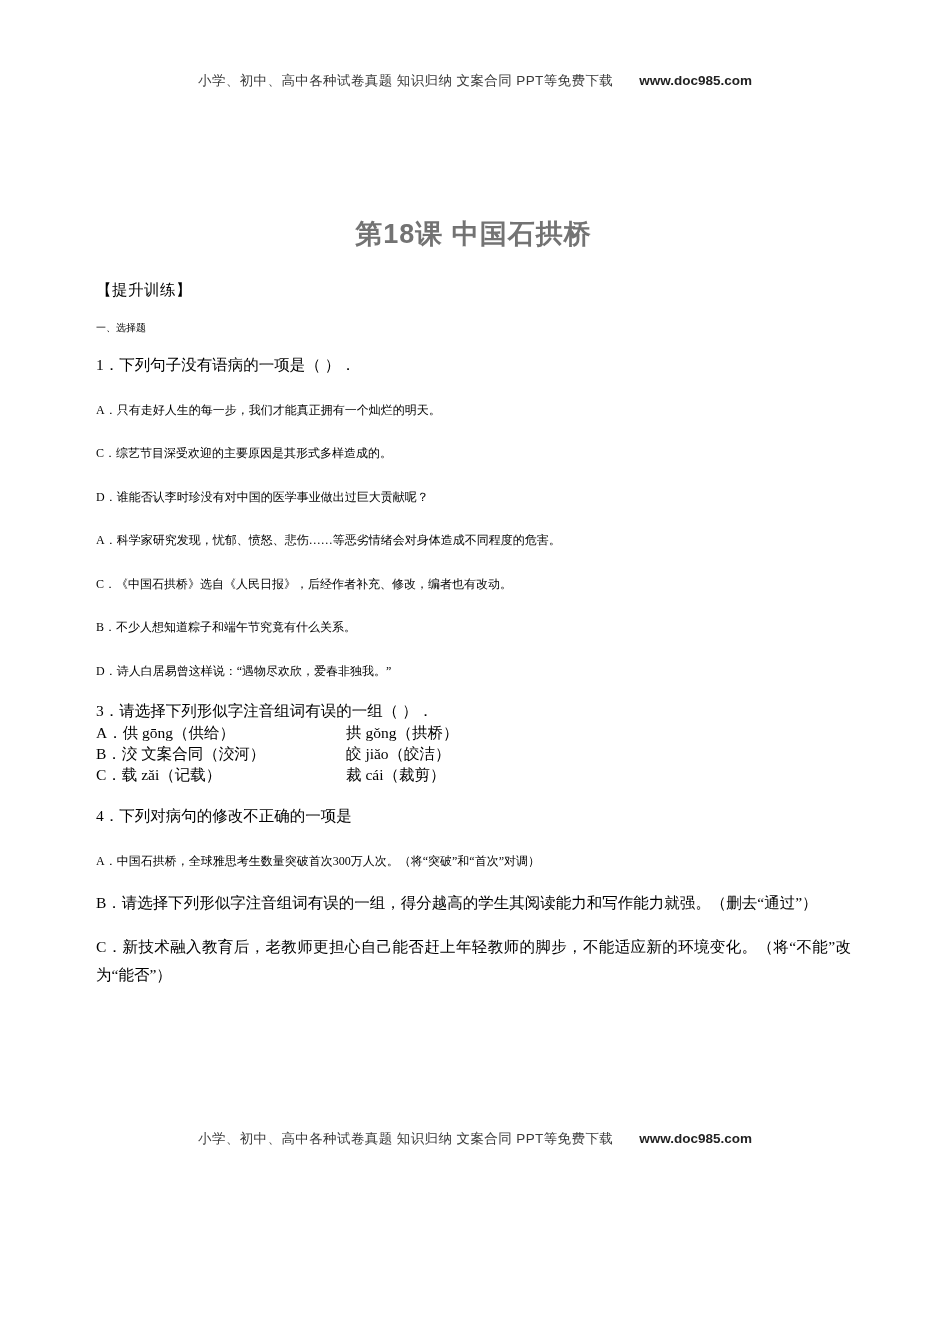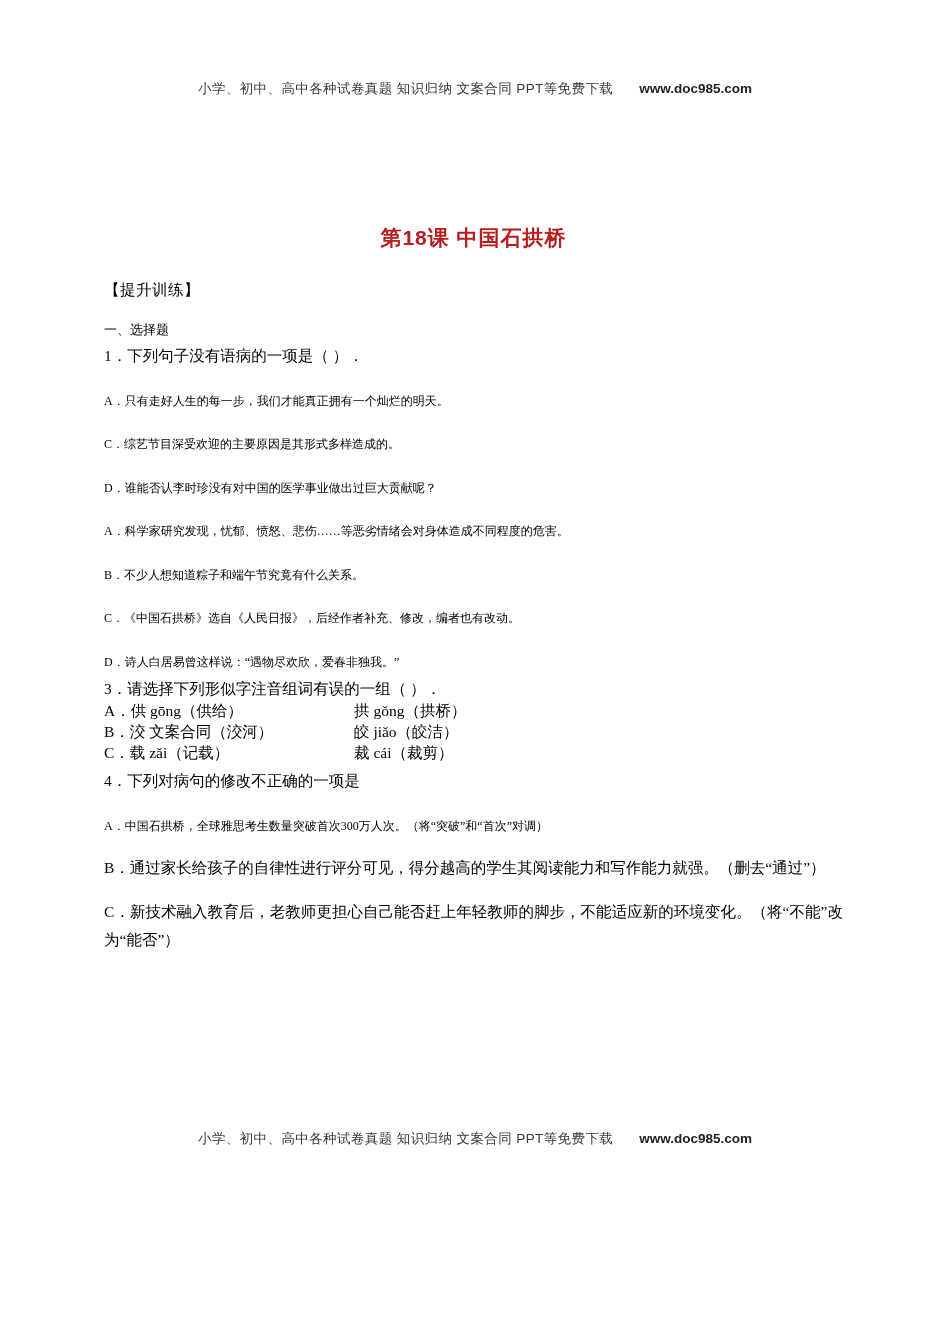--- a/index.html
+++ b/index.html
@@ -10,21 +10,21 @@
     width: 950px;
     background: #ffffff;
     font-family: "Liberation Serif", serif;
     color: #000000;
   }
   .page {
     position: relative;
     width: 950px;
     height: 1344px;
     box-sizing: border-box;
-    padding: 12px;
+    padding: 4px;
     overflow: hidden;
   }
   .header-banner {
     text-align: center;
     font-family: "Liberation Sans", sans-serif;
     font-size: 13.5px;
     color: #3a3a3a;
     padding-top: 68px;
     letter-spacing: 0.4px;
   }
@@ -54,36 +54,36 @@
     letter-spacing: 0px;
   }
   .content {
     padding: 0 95px 0 92px;
   }
   .doc-title {
     margin-top: 126px;
     text-align: center;
     font-family: "Liberation Sans", sans-serif;
     font-weight: bold;
-    font-size: 21px;
-    color: #b91c1c;
+    font-size: 27px;
+    color: #737373;
     letter-spacing: 1px;
   }
   .section-label {
     margin-top: 28px;
     font-weight: normal;
     font-size: 15.5px;
     letter-spacing: 0.5px;
   }
   .sub-label {
     margin-top: 20px;
-    font-size: 13px;
+    font-size: 10px;
   }
   .q {
-    margin-top: 5px;
+    margin-top: 18px;
     font-size: 15.5px;
     line-height: 1.55;
   }
   .opt {
     margin-top: 24px;
     font-size: 12px;
     line-height: 1.62;
   }
   .opt-wrap {
     margin-top: 17px;
@@ -119,38 +119,38 @@
     <div class="section-label">【提升训练】</div>
 
     <div class="sub-label">一、选择题</div>
 
     <div class="q">1．下列句子没有语病的一项是（    ）．</div>
     <div class="opt">A．只有走好人生的每一步，我们才能真正拥有一个灿烂的明天。</div>
     <div class="opt">C．综艺节目深受欢迎的主要原因是其形式多样造成的。</div>
     <div class="opt">D．谁能否认李时珍没有对中国的医学事业做出过巨大贡献呢？</div>
 
     <div class="opt">A．科学家研究发现，忧郁、愤怒、悲伤……等恶劣情绪会对身体造成不同程度的危害。</div>
+    <div class="opt">C．《中国石拱桥》选自《人民日报》，后经作者补充、修改，编者也有改动。</div>
     <div class="opt">B．不少人想知道粽子和端午节究竟有什么关系。</div>
-    <div class="opt">C．《中国石拱桥》选自《人民日报》，后经作者补充、修改，编者也有改动。</div>
     <div class="opt">D．诗人白居易曾这样说：“遇物尽欢欣，爱春非独我。”</div>
 
     <div class="q">3．请选择下列形似字注音组词有误的一组（      ）．</div>
     <div class="pair">
       <span class="left"><span>A．</span><span>供 gōng（供给）</span></span><span class="right">拱 gǒng（拱桥）</span>
     </div>
     <div class="pair">
       <span class="left"><span>B．</span><span>洨 文案合同（洨河）</span></span><span class="right">皎 jiǎo（皎洁）</span>
     </div>
     <div class="pair">
       <span class="left"><span>C．</span><span>载 zǎi（记载）</span></span><span class="right">裁 cái（裁剪）</span>
     </div>
 
     <div class="q">4．下列对病句的修改不正确的一项是</div>
     <div class="opt">A．中国石拱桥，全球雅思考生数量突破首次300万人次。（将“突破”和“首次”对调）</div>
-    <div class="opt-wrap">B．通过家长给孩子的自律性进行评分可见，得分越高的学生其阅读能力和写作能力就强。（删去“通过”）</div>
+    <div class="opt-wrap">B．请选择下列形似字注音组词有误的一组，得分越高的学生其阅读能力和写作能力就强。（删去“通过”）</div>
     <div class="opt-wrap">C．新技术融入教育后，老教师更担心自己能否赶上年轻教师的脚步，不能适应新的环境变化。（将“不能”改为“能否”）</div>
 
   </div>
 
   <div class="footer-banner">
     <span>小学、初中、高中各种试卷真题  知识归纳  文案合同  PPT等免费下载</span><span class="site">www.doc985.com</span>
   </div>
 
 </div>
 

